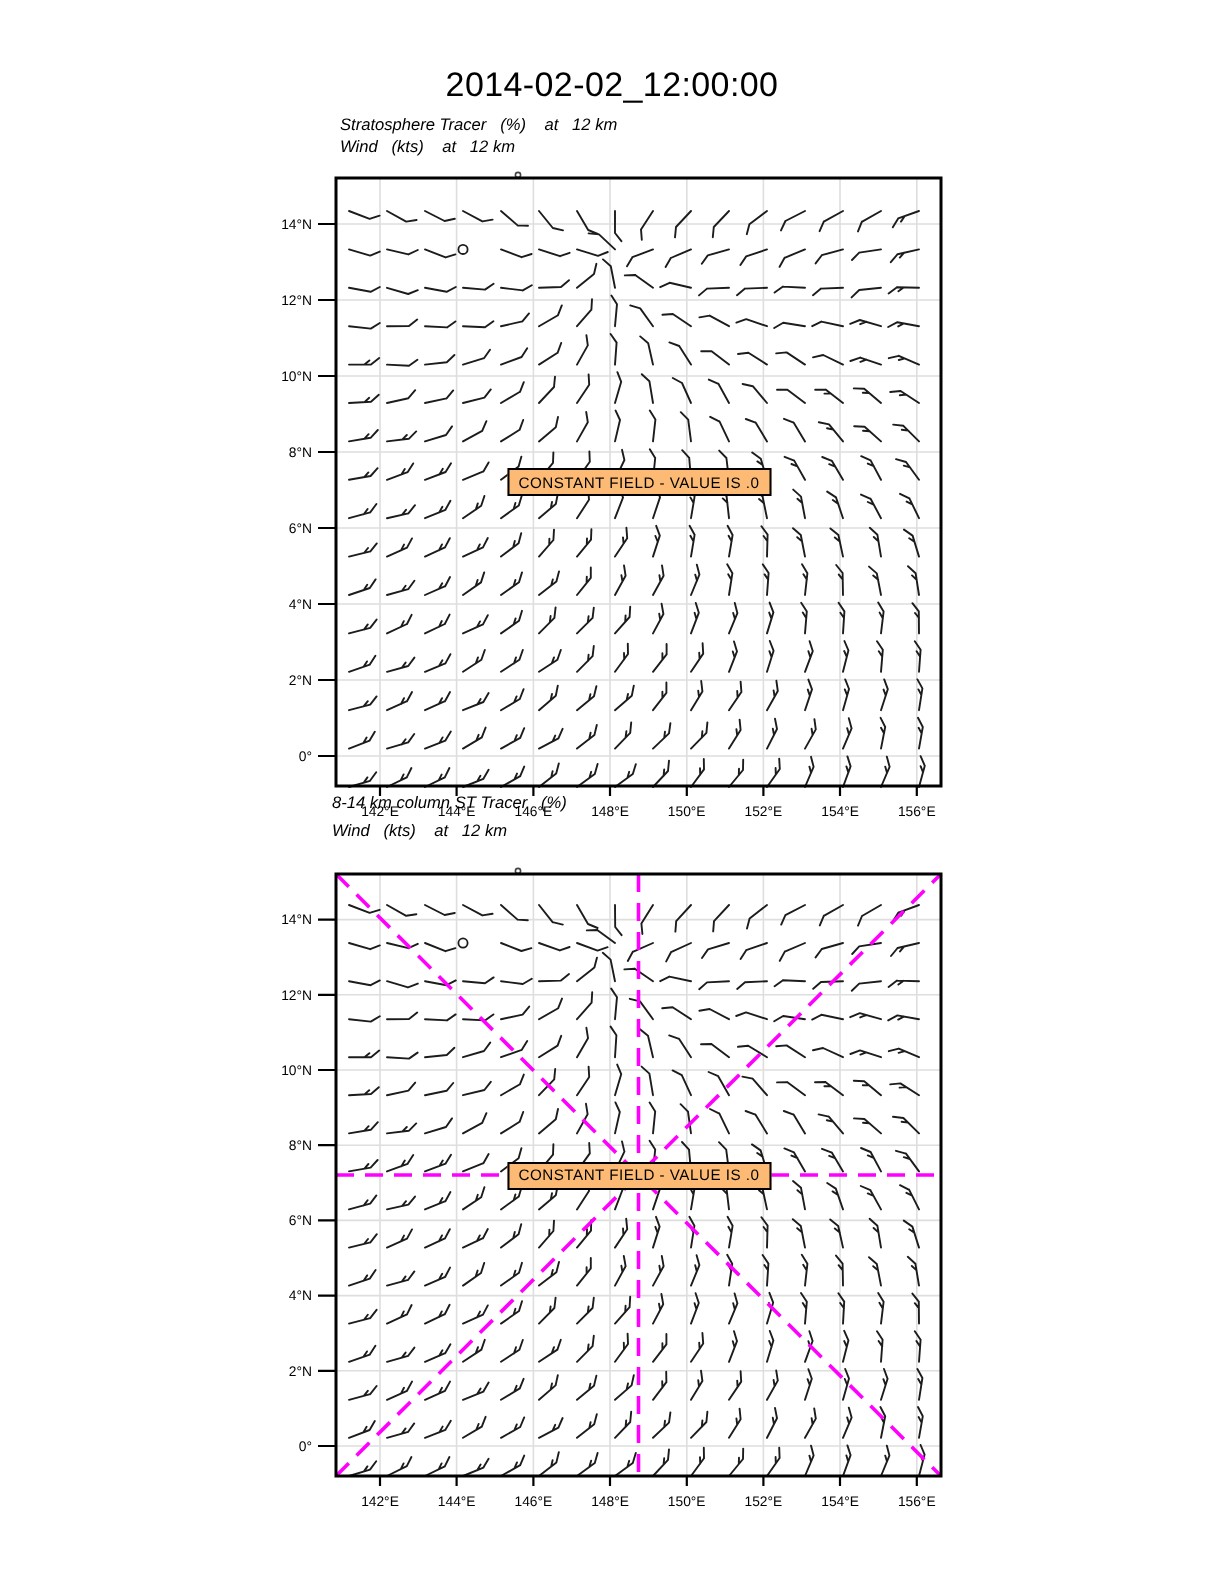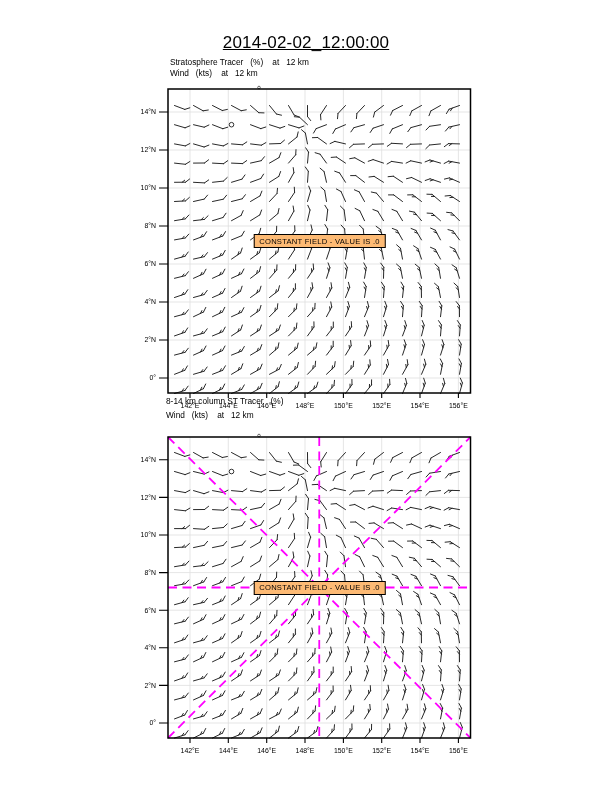--- a/index.html
+++ b/index.html
@@ -1,20 +1,20 @@
 <!DOCTYPE html>
 <html><head>
 <meta charset="utf-8">
 <style>
   html,body{margin:0;padding:0;background:#fff;}
   .page{position:relative;width:612px;height:792px;background:#fff;overflow:hidden;
         font-family:"Liberation Sans", sans-serif;}
   .title{position:absolute;top:33px;left:0;width:612px;text-align:center;
-         font-size:17px;letter-spacing:.2px;color:#000;text-decoration:underline;}
-  .sub{position:absolute;font-size:8.3px;color:#000;white-space:pre;line-height:10px;}
+         font-size:17px;letter-spacing:.2px;color:#000;}
+  .sub{position:absolute;font-size:8.3px;color:#000;white-space:pre;line-height:10px;font-style:italic;}
   .sub.t1{top:57px;left:170px;}
   .sub.t2{top:67.5px;left:170px;}
   .sub.b1{top:396px;left:166px;}
   .sub.b2{top:410px;left:166px;}
   svg.plot{position:absolute;top:0;left:0;}
   .annbox{position:absolute;transform:translate(-50%,-50%);background:#fdba74;
           border:1px solid #000;font-size:7.6px;letter-spacing:.25px;color:#000;
           padding:1.5px 5px;white-space:nowrap;}
   .ticklbl{font-family:"Liberation Sans", sans-serif;font-size:6.9px;fill:#000;}
 </style>

